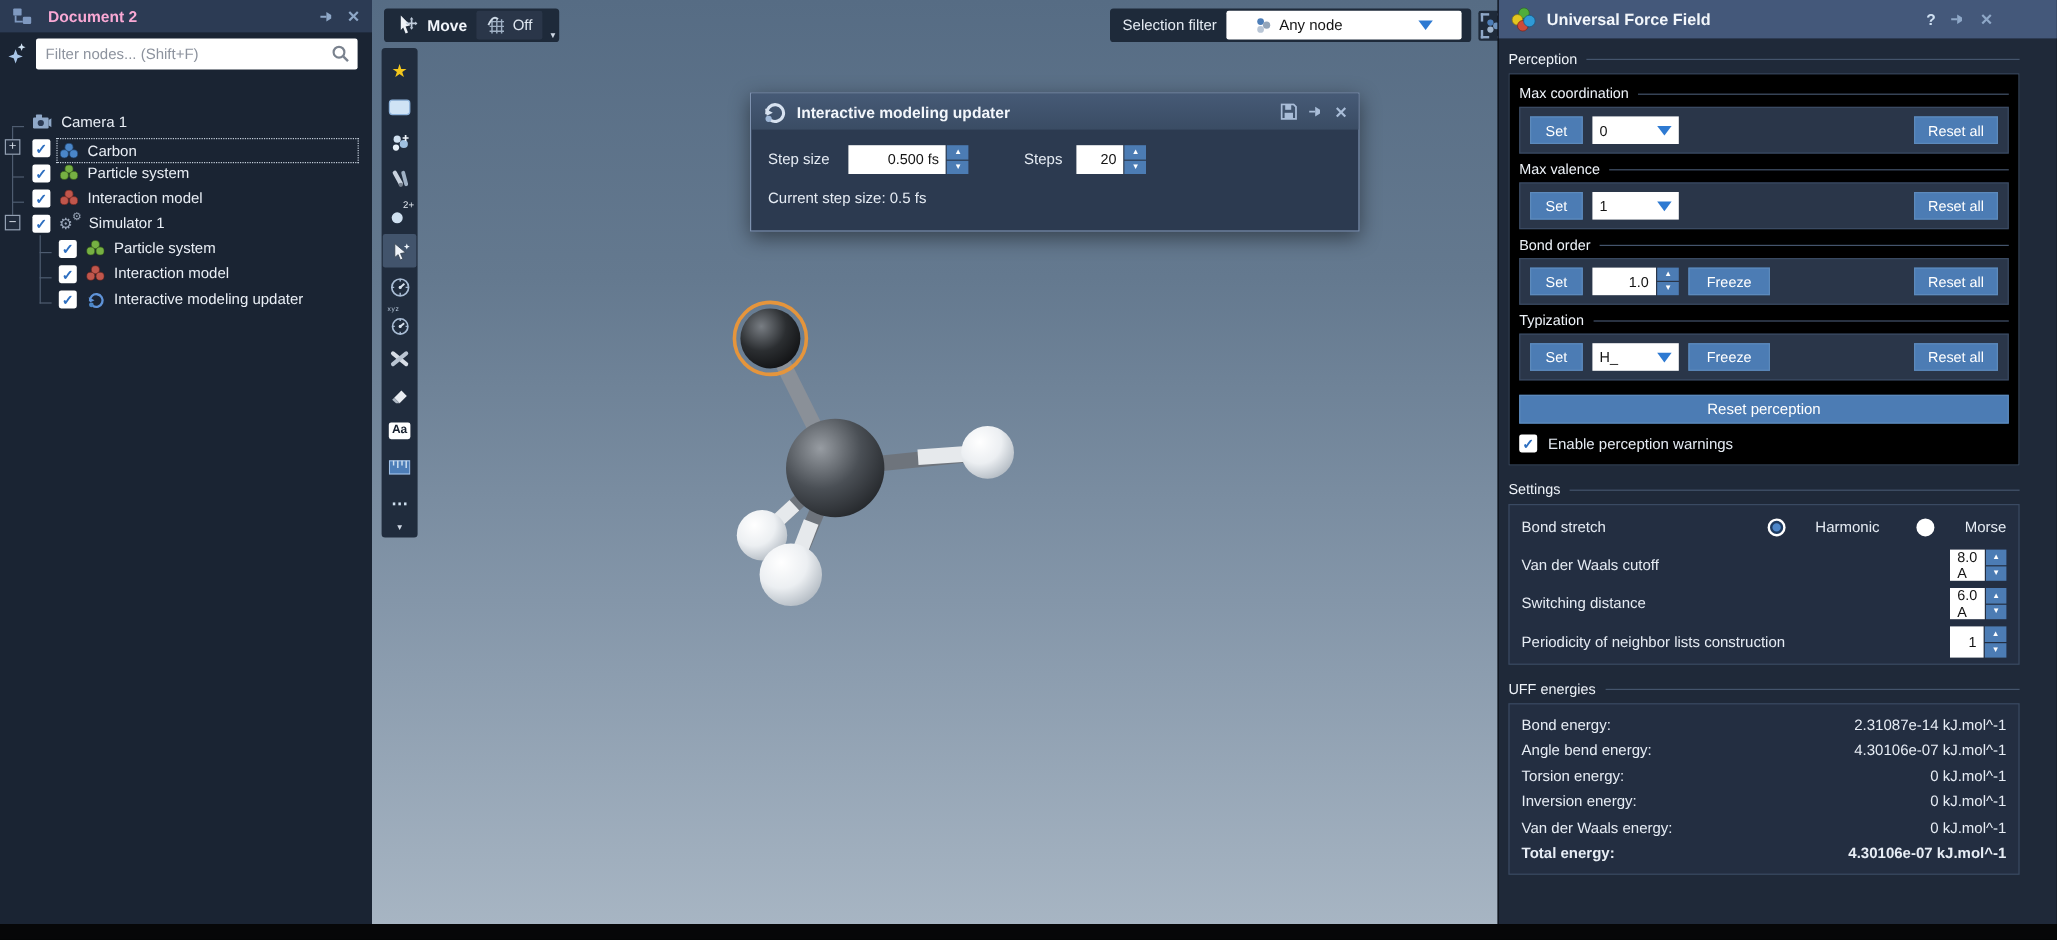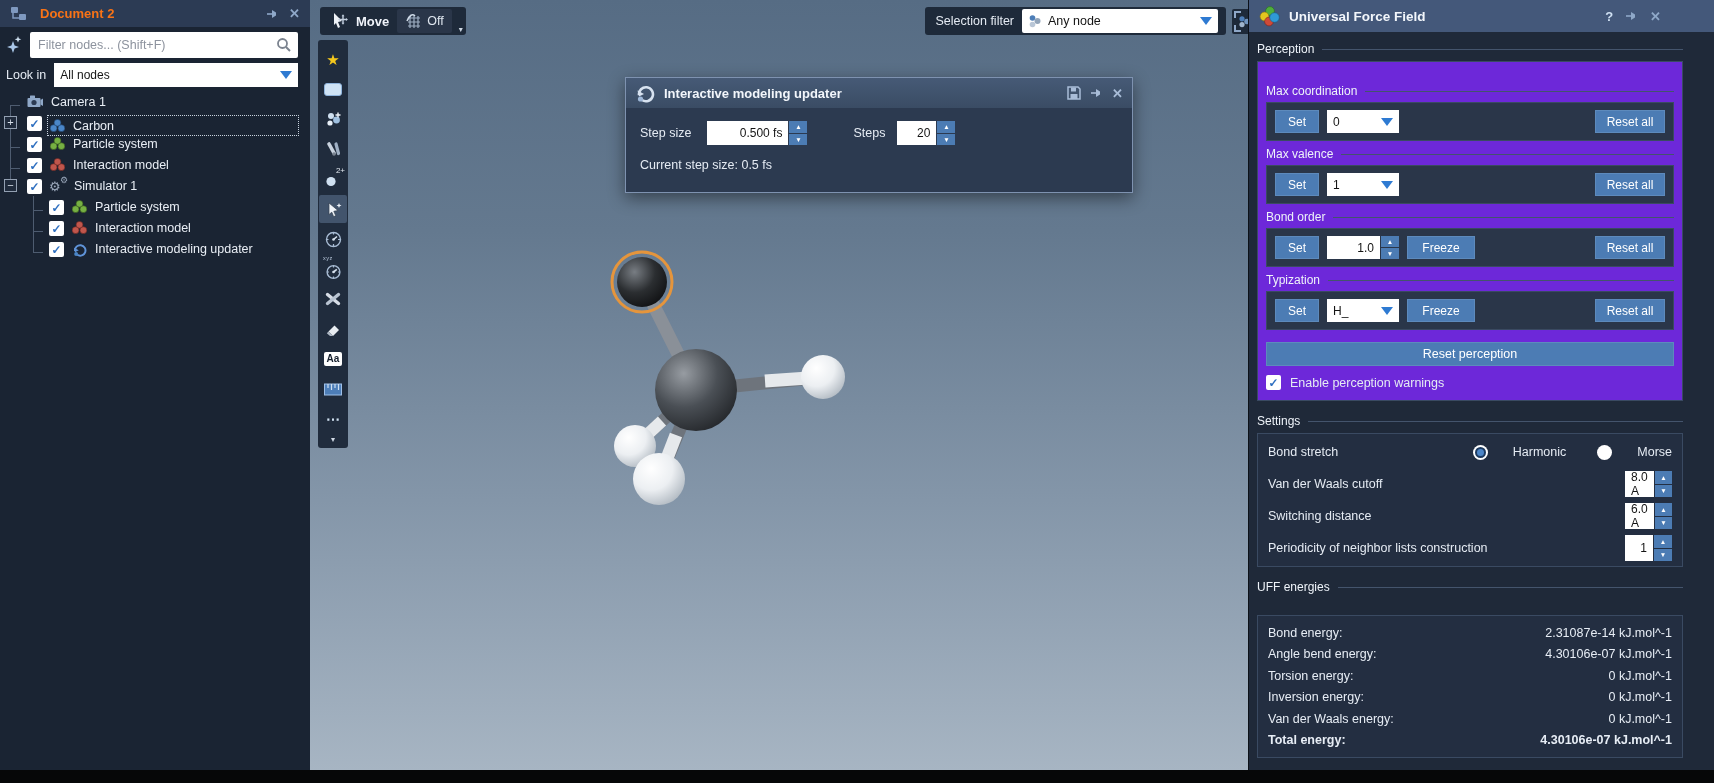--- a/index.html
+++ b/index.html
@@ -29,21 +29,21 @@
          position:relative;flex:none}
   .radio.on::after{content:"";position:absolute;inset:2px;border-radius:50%;
          background:#4d86c8;border:2px solid #1d3a5f;box-sizing:border-box}
   .glabel{display:flex;align-items:center;gap:8px;font-size:12px;color:#eef3f9;white-space:nowrap}
   .glabel::after{content:"";flex:1;height:1px;background:#44546c}
   .sp{flex:1}
 
   
   #left-panel{left:0;top:0;width:310px;height:770px;background:#1a2433;border-right:1px solid #0c1118}
   .lp-title{height:27px;background:#2c3b54;display:flex;align-items:center;padding:0 10px;gap:10px}
-  .lp-title .ttl{font-size:13px;font-weight:bold;color:#f97316;margin-left:2px}
+  .lp-title .ttl{font-size:13px;font-weight:bold;color:#f9a8d4;margin-left:2px}
   .wicon{color:#8fa8c8;font-size:13px;font-weight:bold;line-height:1}
   .frow{display:flex;align-items:center;margin-top:4px;padding-right:12px;height:28px}
   .sparkles{width:30px;display:flex;justify-content:center;flex:none}
   .inwrap{flex:1;position:relative}
   .inwrap input{width:100%;height:26px;border:0;border-radius:2px;box-sizing:border-box;
       font-family:"Liberation Sans",sans-serif;font-size:12.5px;padding:0 28px 0 8px;color:#222;outline:none}
   .inwrap input::placeholder{color:#8d939e}
   .inwrap .mag{position:absolute;right:6px;top:5px}
   .lookin{display:flex;align-items:center;margin-top:4px;padding:0 12px 0 6px;gap:8px;height:24px;
           font-size:12.5px;color:#e5ebf3}
@@ -70,21 +70,21 @@
      background:linear-gradient(180deg,#566c84 0%,#64798f 30%,#8496a9 65%,#a7b5c3 100%)}
   .chip{background:#1e2a3a;border-radius:3px;display:flex;align-items:center}
   .move-chip{left:10px;top:7px;height:28px;padding:0 14px 0 10px;gap:8px;position:absolute}
   .move-chip .mlabel{font-size:13px;font-weight:bold;color:#f0f4fa}
   .chip-seg{background:#2a3649;border-radius:2px;height:24px;display:flex;align-items:center;
             gap:6px;padding:0 8px;font-size:12.5px;color:#dfe6ef}
   .chip-caret{position:absolute;right:3px;bottom:1px;font-size:8px;color:#cfd8e4}
   .self-cluster{position:absolute;top:7px;right:8px;display:flex;align-items:center;gap:6px}
   .self-chip{height:28px;padding:0 8px 0 10px;gap:8px;font-size:12.5px;color:#e5ebf3}
   .self-combo{width:196px;height:24px;background:#fff;border-radius:2px;display:flex;
-              align-items:center;gap:6px;padding:0 6px;font-size:12.5px;color:#141414;box-sizing:border-box}
+              align-items:center;gap:6px;padding:0 24px;font-size:12.5px;color:#141414;box-sizing:border-box}
   .bbtn{width:25px;height:25px;position:relative;background:#1e2a3a;border-radius:2px;
         display:flex;align-items:center;justify-content:center;flex:none}
   .bbtn i{position:absolute;width:7px;height:7px;border:2px solid #8fa8c8;box-sizing:border-box}
   .bbtn i.tl{top:2px;left:2px;border-right:0;border-bottom:0}
   .bbtn i.tr{top:2px;right:2px;border-left:0;border-bottom:0}
   .bbtn i.bl{bottom:2px;left:2px;border-right:0;border-top:0}
   .bbtn i.br{bottom:2px;right:2px;border-left:0;border-top:0}
   .bbtn.dis i{border-color:#5f6b7c}
   .bbtn .x{color:#76828f;font-weight:bold;font-size:12px}
   .tools-left{position:absolute;left:8px;top:40px;width:30px;background:#202c3d;border-radius:3px;
@@ -117,30 +117,30 @@
   .dlg-row1{display:flex;align-items:center;font-size:12.5px;color:#e5ebf3}
   .dlg-row2{margin-top:13px;font-size:12.5px;color:#e5ebf3}
 
   
   #right-panel{left:1248px;top:0;width:518px;height:770px;background:#1f2939;border-left:1px solid #0c1118}
   .rp-title{height:32px;background:#44587a;display:flex;align-items:center;padding:0 10px;gap:9px}
   .rp-title .ttl{font-size:13.5px;font-weight:bold;color:#f2f6fb}
   .ticons{margin-left:auto;margin-right:96px;display:flex;gap:12px;align-items:center}
   .help{font-size:13px;font-weight:bold;color:#cfe0f2}
   .rp-content{position:absolute;top:32px;left:8px;right:84px;bottom:0}
-  .obox{border:1px solid #3a4a62;background:#6d28d9;margin-top:5px;padding:16px 8px 10px}
+  .obox{border:1px solid #3a4a62;background:#000000;margin-top:5px;padding:3px 8px 10px}
   .sub{margin-top:6px}
   .sub-box{border:1px solid #3a4a62;background:#2a3649;margin-top:4px;padding:7px 8px;
            display:flex;align-items:center;gap:8px}
   .wide-btn{height:24px;margin-top:12px;font-size:12.5px}
   .warnrow{display:flex;align-items:center;gap:9px;margin-top:9px;font-size:12.5px;color:#e5ebf3}
   .set-box{border:1px solid #3a4a62;background:#232e41;margin-top:5px;padding:2px 10px}
   .set-row{height:32px;display:flex;align-items:center;font-size:12.5px;color:#e5ebf3;gap:25px}
   .set-row .spin{width:47px;height:26px}
-  .en-box{border:1px solid #3a4a62;background:#232e41;margin-top:21px;padding:6px 10px}
+  .en-box{border:1px solid #3a4a62;background:#232e41;margin-top:5px;padding:6px 10px}
   .erow{display:flex;align-items:center;height:21.5px;font-size:12.5px;color:#e7edf5}
   .erow .v{margin-left:auto}
   .erow.total{font-weight:bold}
   .sec{margin-top:13px}
 
   #bottom-bar{left:0;top:770px;width:1714px;height:13px;background:#060708}
 </style>
 </head>
 <body>
 
@@ -171,27 +171,20 @@
     </span>
     <span class="inwrap">
       <input type="text" placeholder="Filter nodes... (Shift+F)" style="">
       <span class="mag">
         <svg width="16" height="16" viewBox="0 0 16 16">
             <circle cx="6.5" cy="6.5" r="4.5" fill="none" stroke="#7a828e" stroke-width="1.8"></circle>
             <path d="M10 10 L14 14" stroke="#7a828e" stroke-width="2"></path>
           </svg>
       </span>
     </span>
-  </div>
-  <div class="lookin">
-    <span>Look in</span>
-    <div class="combo">
-      <span class="cval">All nodes</span>
-      <i class="tri"></i>
-    </div>
   </div>
 
   <div class="lp-tree">
     <div class="gline" style="left:10px;top:11px;width:1px;height:84px"></div>
     <div class="gline" style="left:10px;top:10px;width:10px;height:1px"></div>
     <div class="gline" style="left:10px;top:52px;width:10px;height:1px"></div>
     <div class="gline" style="left:10px;top:73px;width:10px;height:1px"></div>
     <div class="gline" style="left:33px;top:101px;width:1px;height:57px"></div>
     <div class="gline" style="left:33px;top:115px;width:10px;height:1px"></div>
     <div class="gline" style="left:33px;top:136px;width:10px;height:1px"></div>

